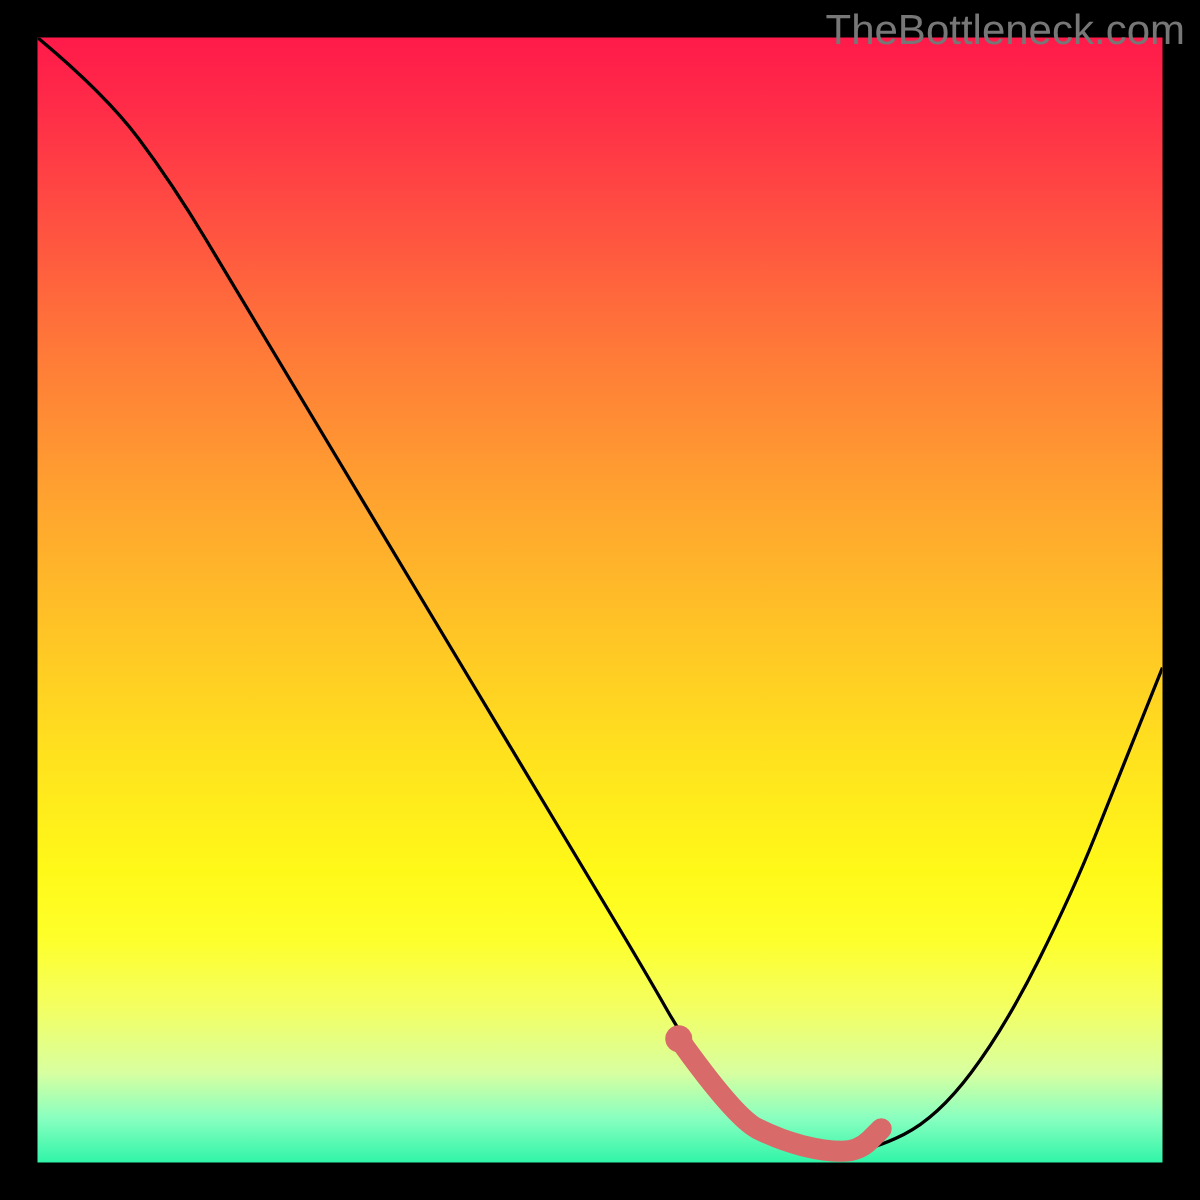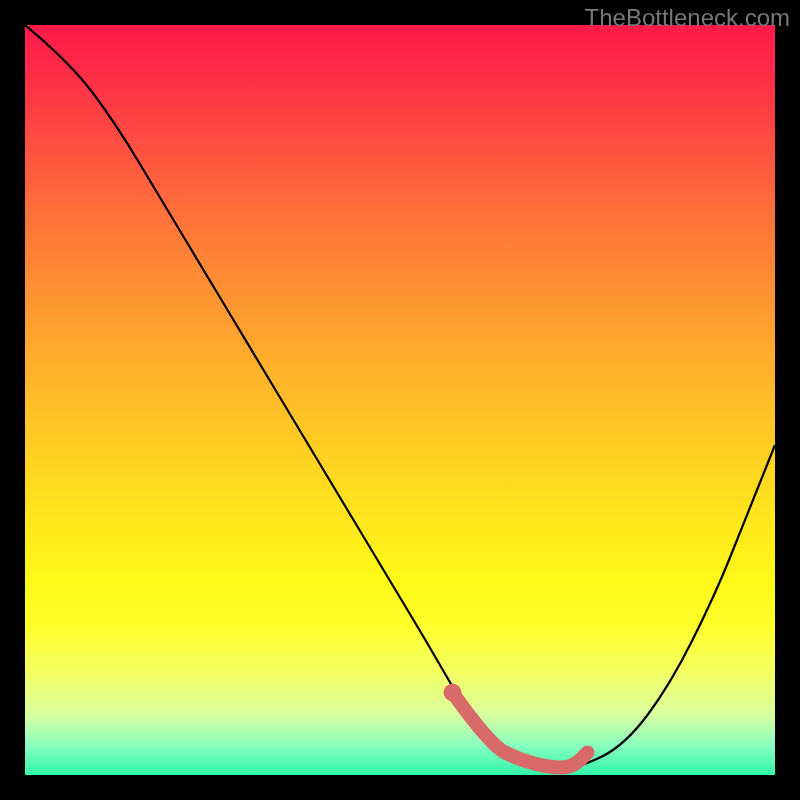--- a/index.html
+++ b/index.html
@@ -8,21 +8,21 @@
     height: 800px;
     background: #000;
     position: relative;
     font-family: Arial, sans-serif;
   }
   .watermark {
     position: absolute;
     top: 4px;
     right: 10px;
     color: #777;
-    font-size: 24px;
+    font-size: 28px;
     font-weight: normal;
     z-index: 10;
   }
   .plot-area {
     position: absolute;
     left: 25px;
     top: 25px;
     width: 750px;
     height: 750px;
   }

